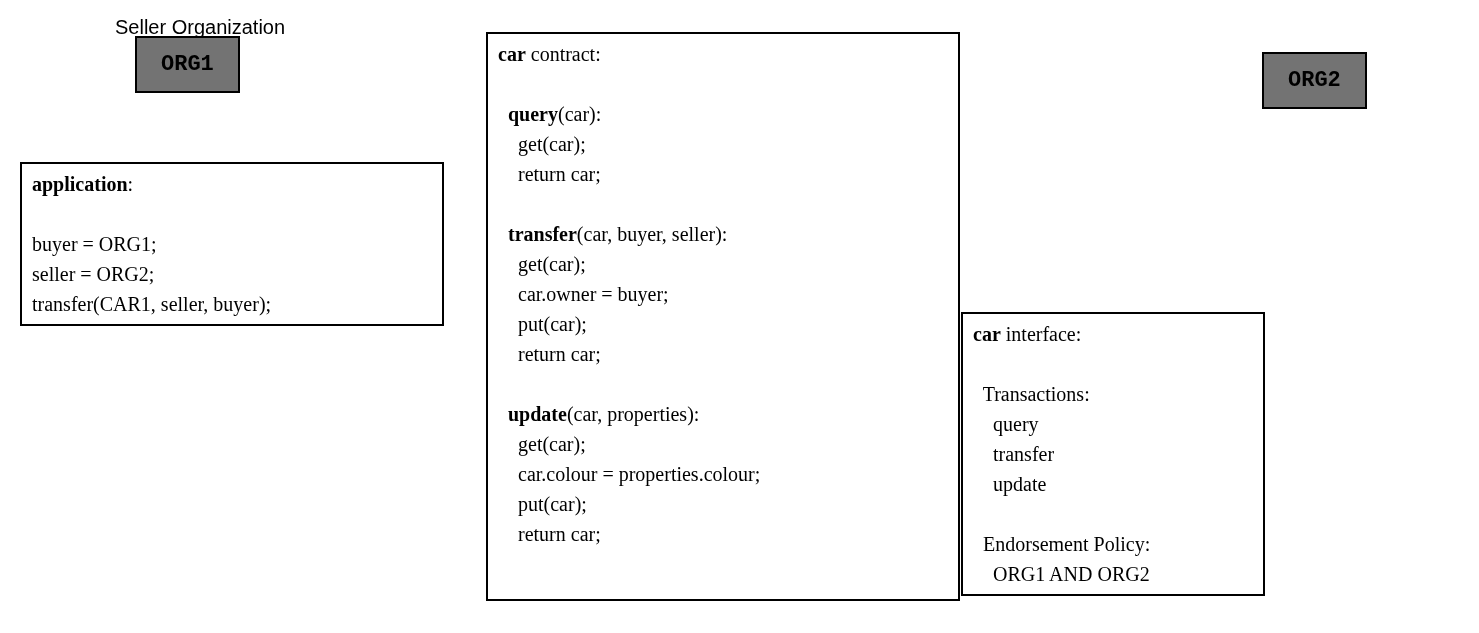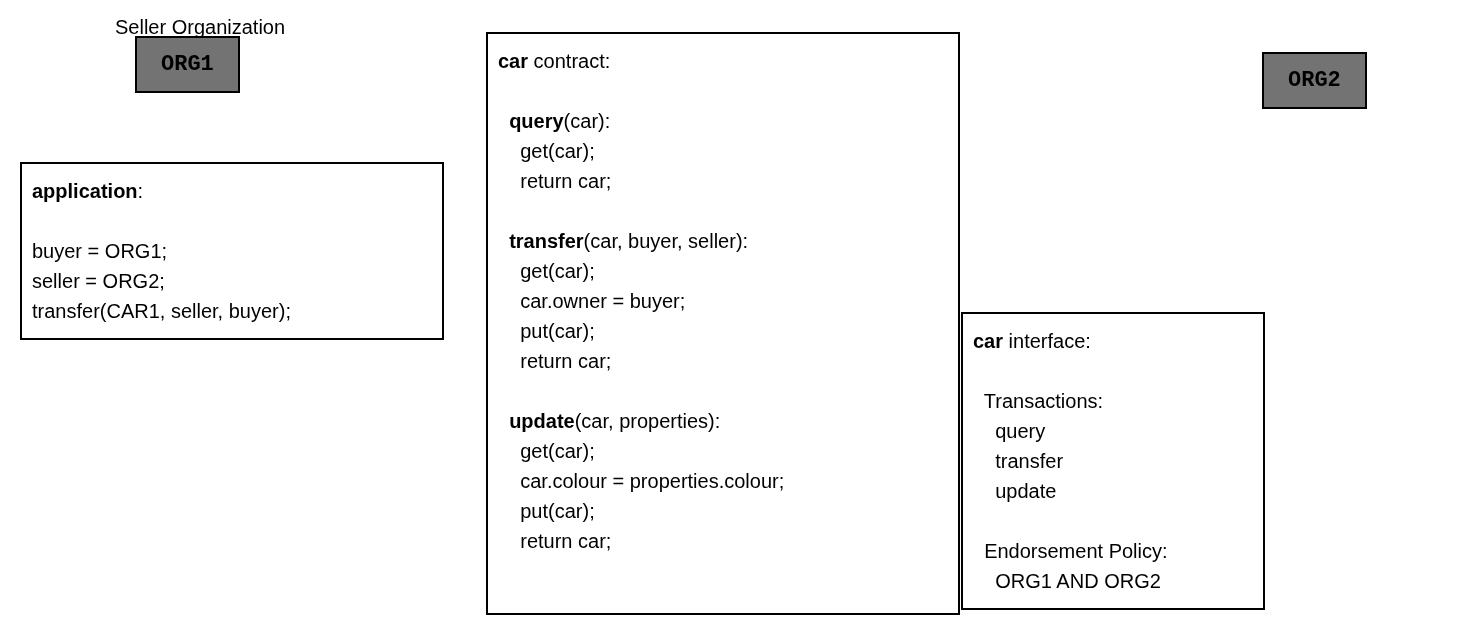--- a/index.html
+++ b/index.html
@@ -29,24 +29,24 @@
     font-weight: bold;
     font-size: 22px;
     padding: 14px 24px;
     background: #737373;
     text-align: center;
   }
   .code-box {
     position: absolute;
     border: 2px solid #000;
     background: #fff;
-    padding: 12px 10px;
+    padding: 5px 10px;
     line-height: 1.5;
     white-space: pre;
-    font-family: Liberation Sans, sans-serif;
+    font-family: Liberation Serif, serif;
   }
   .code-box b { font-weight: bold; }
 </style>
 </head>
 <body>
 <div class="canvas">
 
   <div class="label" style="left:115px; top:16px;">Seller Organization</div>
   <div class="org-box" style="left:135px; top:36px;">ORG1</div>
 

